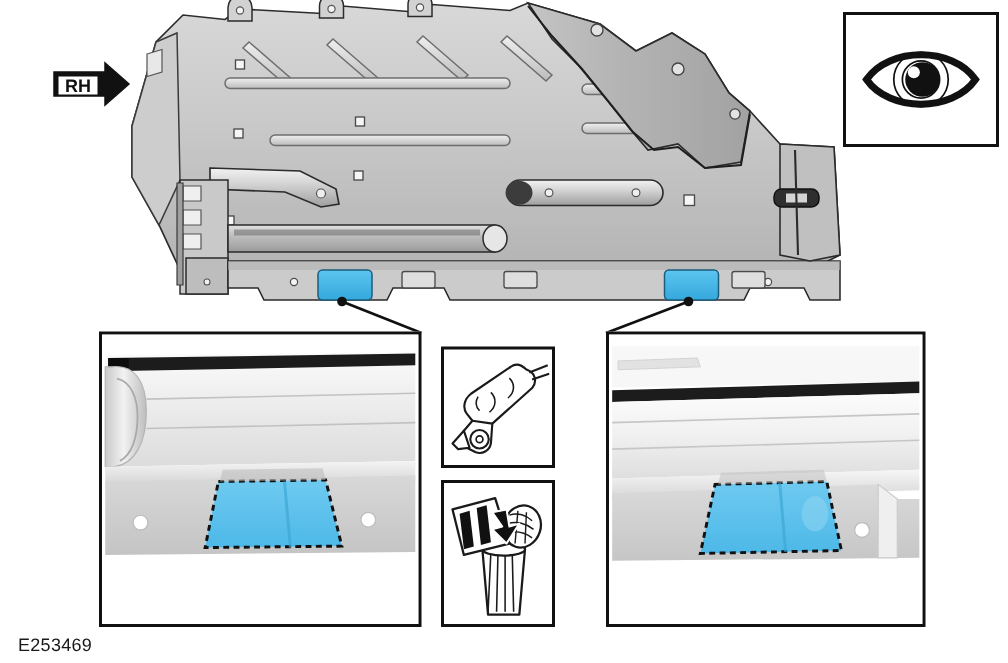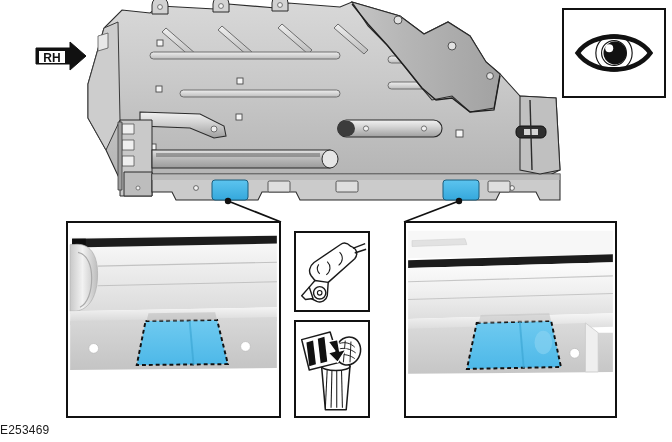--- a/index.html
+++ b/index.html
@@ -17,21 +17,21 @@
   #stage {
     position: absolute;
     left: 0; top: 0;
     width: 672px; height: 442px;
     background: #ffffff;
   }
   .abs { position: absolute; }
 
   
   #figure-id {
-    left: 0;
+    left: 12px;
     top: 423px;
     font-size: 12px;
     color: #1a1a1a;
     letter-spacing: 0.2px;
     font-family: "Liberation Sans", sans-serif;
   }
 
   
   .framed {
     border: 2px solid #111111;

